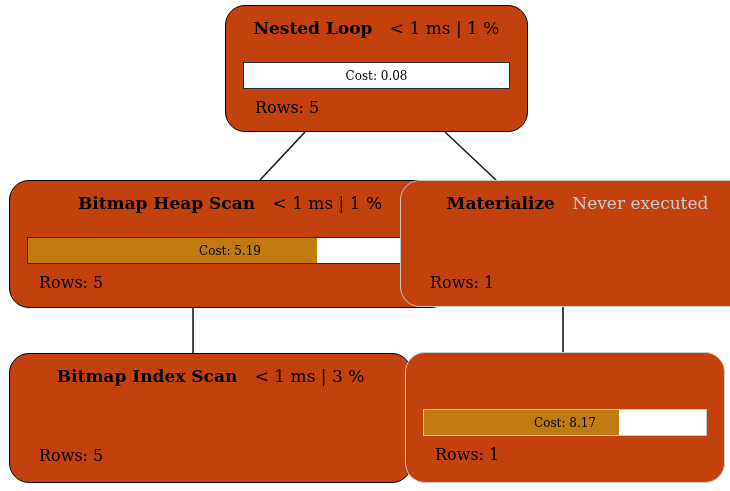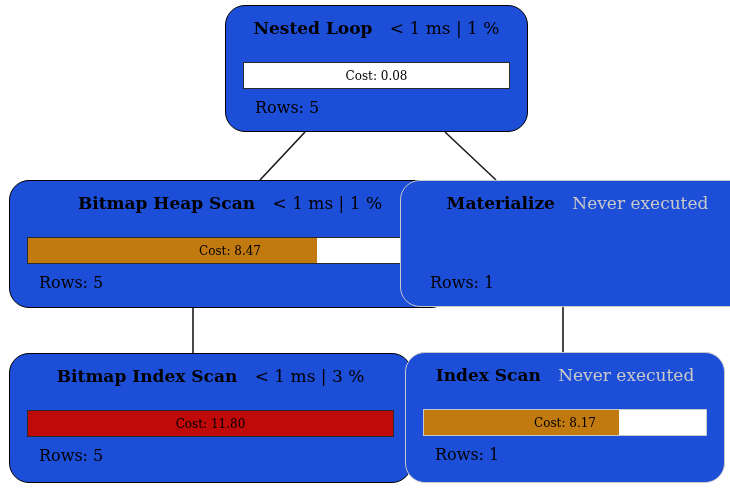--- a/index.html
+++ b/index.html
@@ -16,21 +16,21 @@
     overflow: hidden;
   }
   .edges {
     position: absolute;
     left: 0; top: 0;
     width: 730px; height: 491px;
     pointer-events: none;
   }
   .node {
     position: absolute;
-    background: #1d4ed8;
+    background: #c2410c;
     border: 1.5px solid #000000;
     border-radius: 20px;
     box-sizing: border-box;
   }
   .node.muted { border-color: #c9c9c9; }
   .node .title {
     position: absolute;
     top: 12px; left: 0; right: 0;
     text-align: center;
     font-size: 17px;
@@ -104,50 +104,42 @@
     <div class="rows">Rows: 5</div>
   </div>
 
   <div class="node" id="node-1">
     <div class="title">
       <span class="name">Bitmap Heap Scan</span>
       <span class="status">&lt; 1 ms | 1 %</span>
     </div>
     <div class="bar">
       <div class="bar-fill" style="width: 71.6%; background: rgb(193, 122, 16);"></div>
-      <div class="bar-label">Cost: 8.47</div>
+      <div class="bar-label">Cost: 5.19</div>
     </div>
     <div class="rows">Rows: 5</div>
   </div>
 
   <div class="node muted" id="node-2">
     <div class="title">
       <span class="name">Materialize</span>
       <span class="status">Never executed</span>
     </div>
     <div class="rows">Rows: 1</div>
   </div>
 
   <div class="node" id="node-3">
     <div class="title">
       <span class="name">Bitmap Index Scan</span>
       <span class="status">&lt; 1 ms | 3 %</span>
     </div>
-    <div class="bar">
-      <div class="bar-fill" style="width: 100%; background: rgb(192, 10, 10);"></div>
-      <div class="bar-label">Cost: 11.80</div>
-    </div>
     <div class="rows">Rows: 5</div>
   </div>
 
   <div class="node muted" id="node-4">
-    <div class="title">
-      <span class="name">Index Scan</span>
-      <span class="status">Never executed</span>
-    </div>
     <div class="bar">
       <div class="bar-fill" style="width: 69%; background: rgb(193, 122, 16);"></div>
       <div class="bar-label">Cost: 8.17</div>
     </div>
     <div class="rows">Rows: 1</div>
   </div>
 
 </div>
 
 </body></html>

